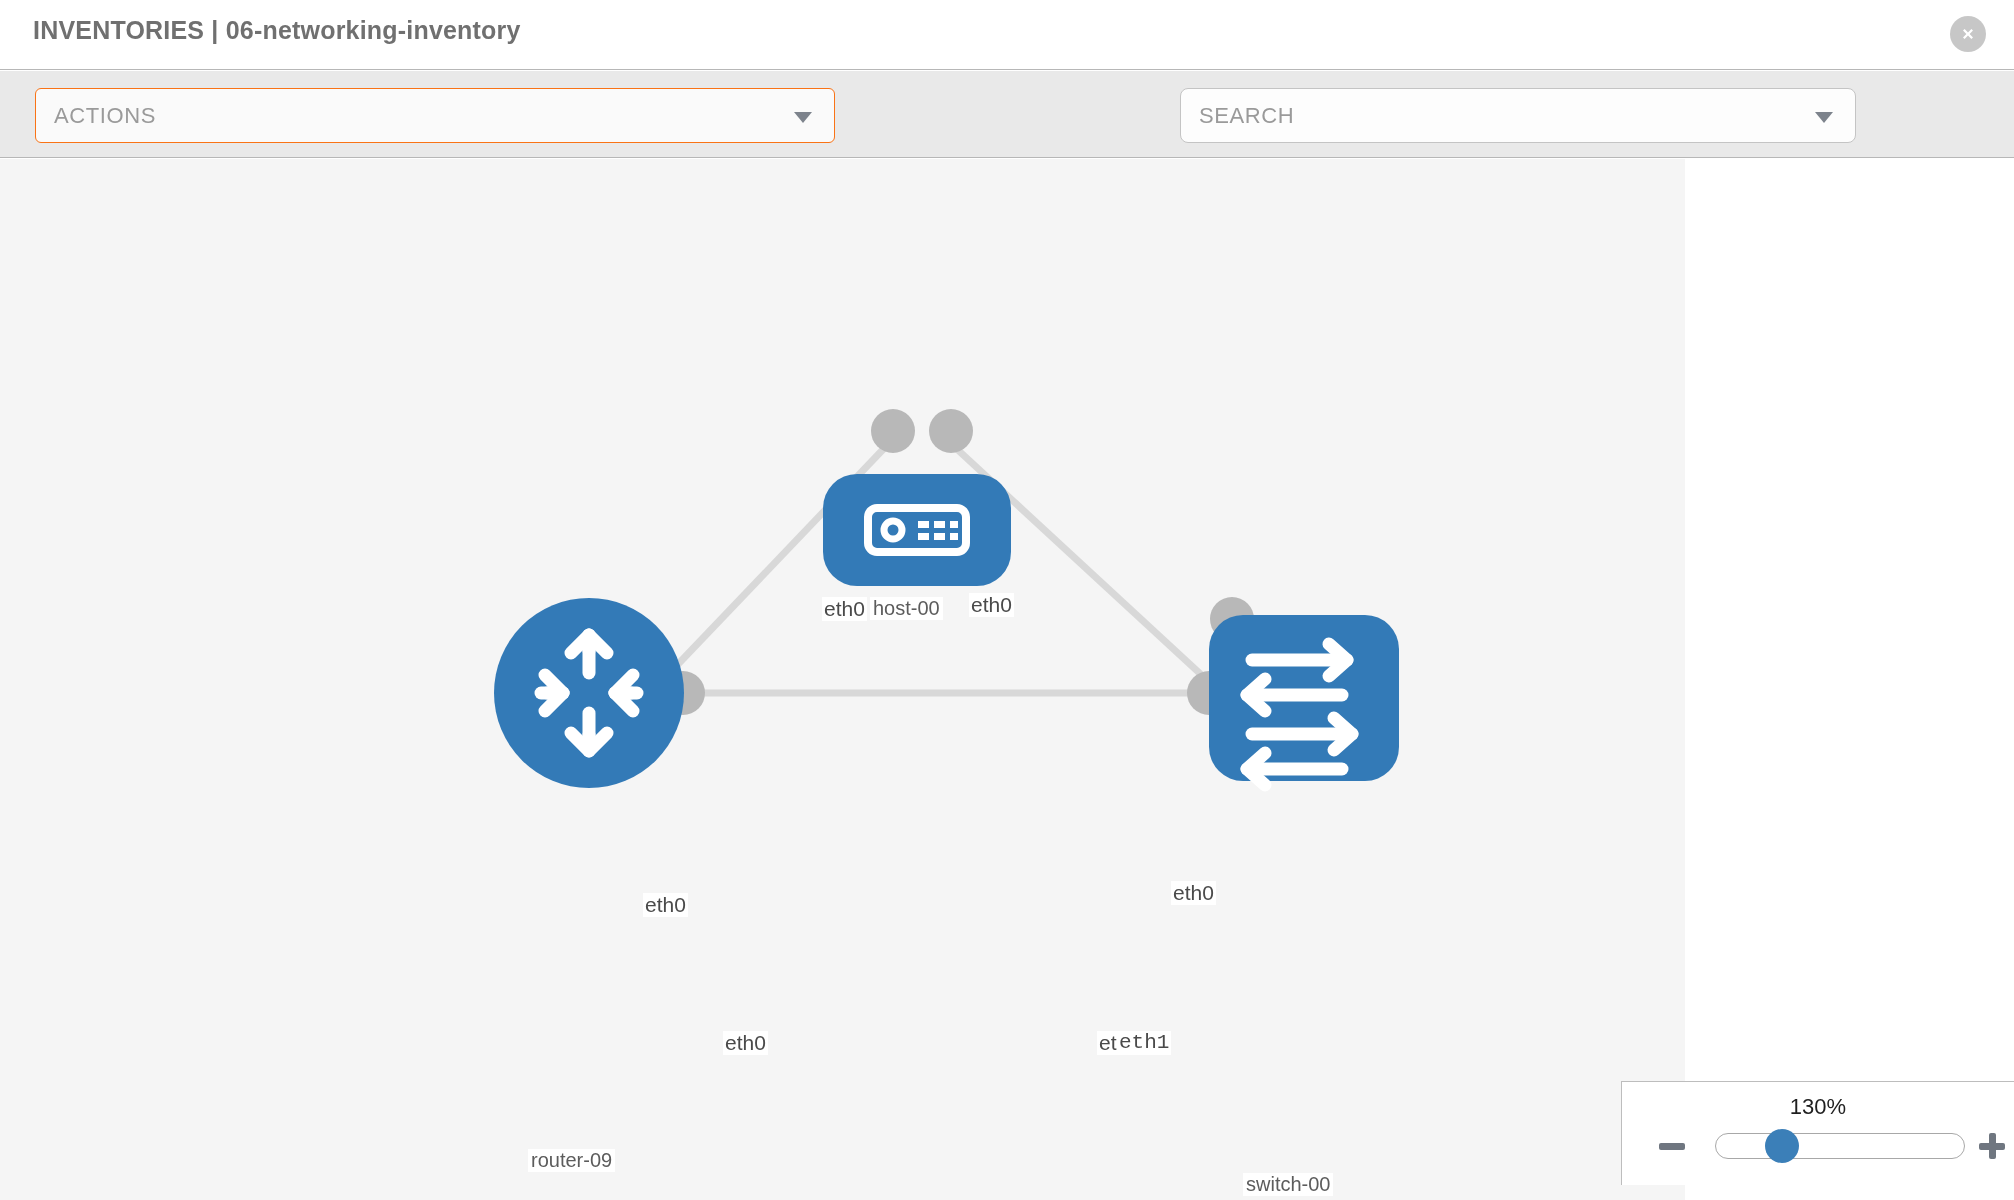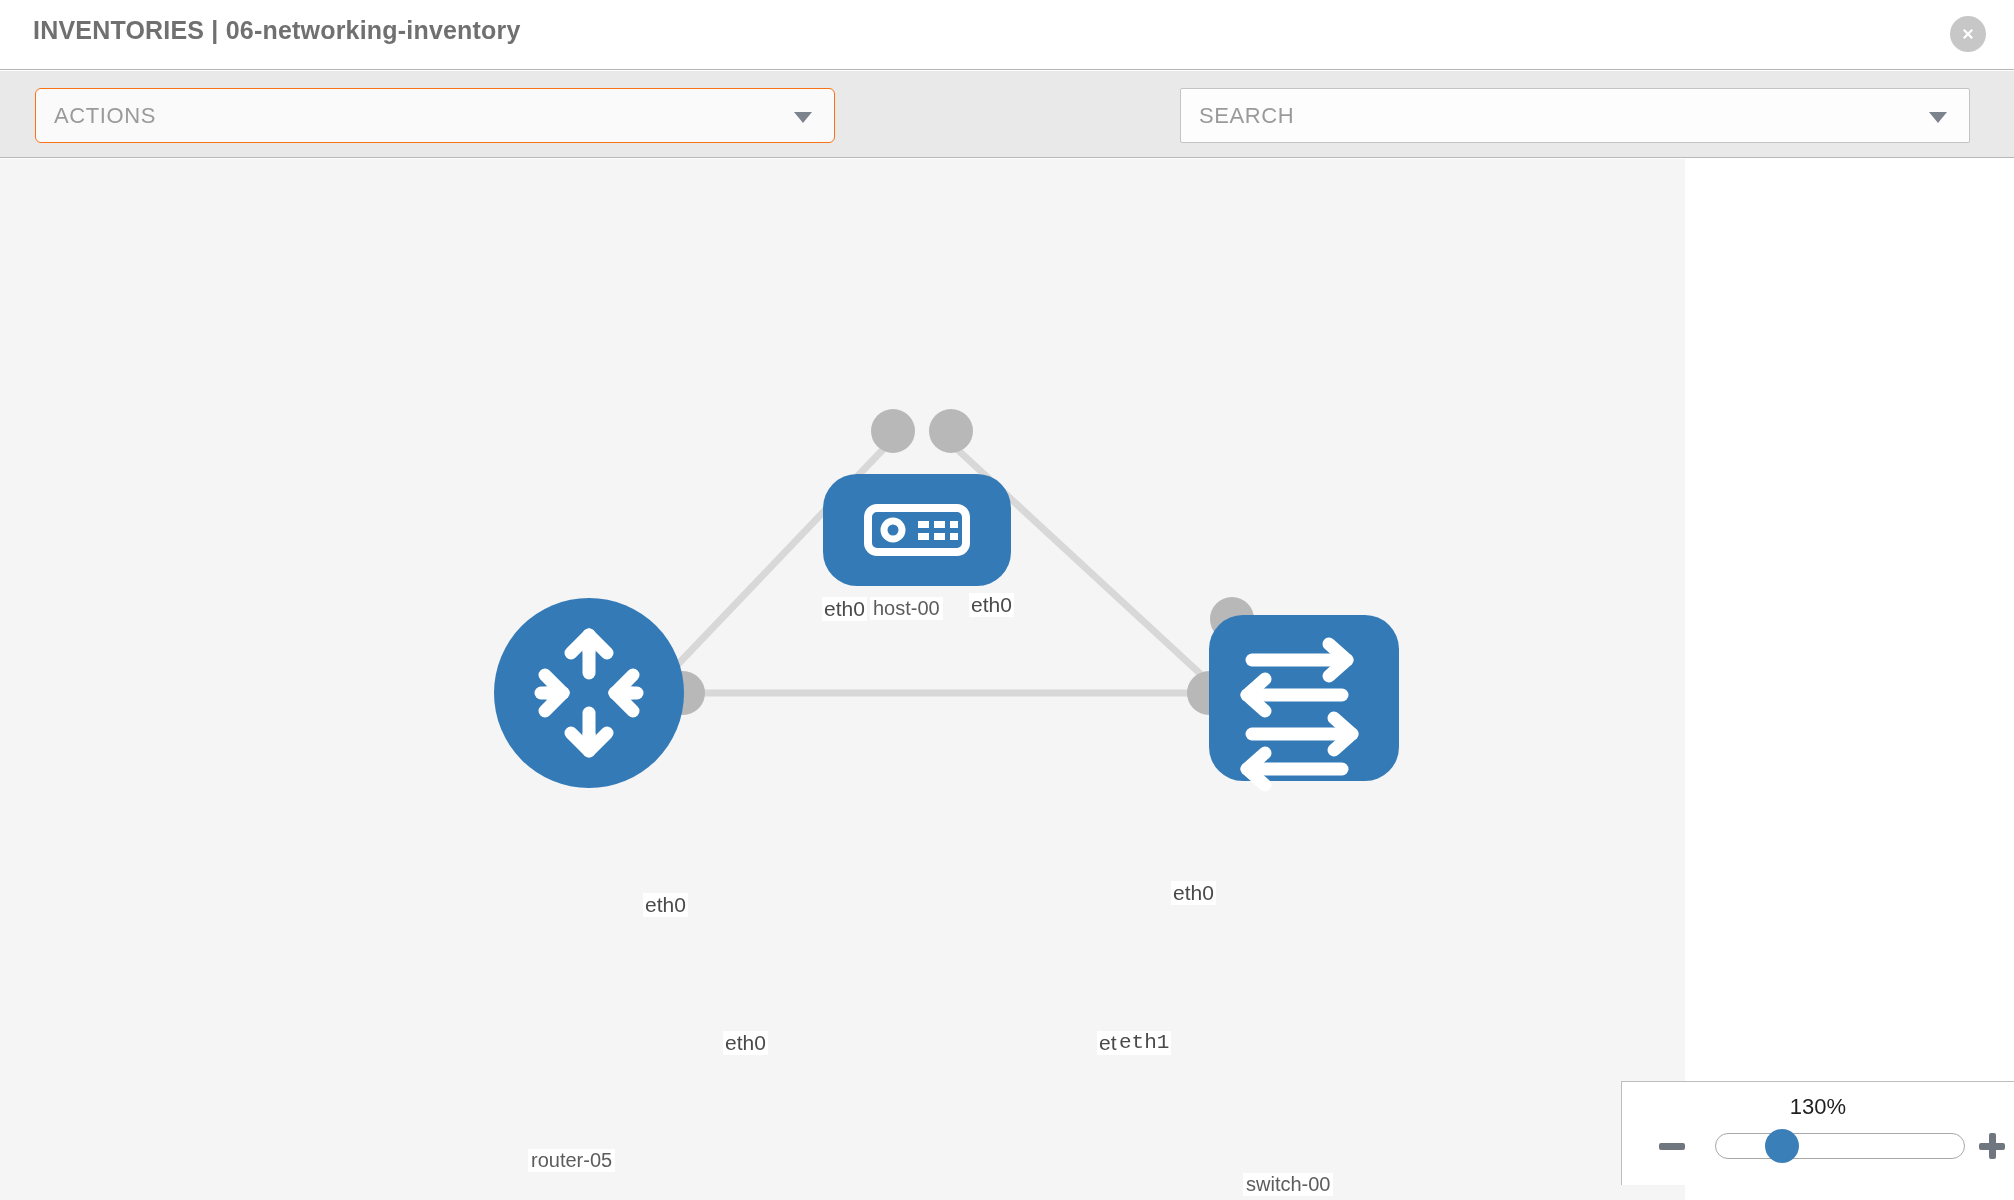--- a/index.html
+++ b/index.html
@@ -85,24 +85,24 @@
     top: 95px;
     width: 44px; height: 44px;
     cursor: pointer;
   }
   .wrench-icon { left: 1040px; }
   .key-icon { left: 1108px; }
 
   .search-box {
     position: absolute;
     left: 1180px; top: 17px;
-    width: 790px; height: 55px;
+    width: 676px; height: 55px;
     background: #fdfdfd;
     border: 1px solid #c4c4c4;
-    border-radius: 2px;
+    border-radius: 8px;
     cursor: text;
   }
   .search-label {
     position: absolute;
     left: 18px; top: 14px;
     font-size: 22px;
     color: #9a9a9a;
     letter-spacing: 0.6px;
   }
 
@@ -331,21 +331,21 @@
 
     <span class="edge-label" style="left:822px; top:438px;">eth0</span>
     <span class="edge-label" style="left:969px; top:434px;">eth0</span>
     <span class="edge-label" style="left:643px; top:734px;">eth0</span>
     <span class="edge-label" style="left:1171px; top:722px;">eth0</span>
     <span class="edge-label" style="left:723px; top:872px;">eth0</span>
     <span class="edge-label" style="left:1097px; top:872px;">eth</span>
     <span class="edge-label" style="left:1117px; top:872px;font-family:Liberation Mono, monospace;">eth1</span>
 
     <span class="node-label" style="left:870px; top:438px;">host-00</span>
-    <span class="node-label" style="left:528px; top:990px;">router-05</span>
+    <span class="node-label" style="left:528px; top:990px;">router-09</span>
     <span class="node-label" style="left:1243px; top:990px;margin-top:24px;">switch-00</span>
 
   </div>
 
   <div class="zoom-panel">
     <div class="zoom-value">130%</div>
     <div class="zoom-minus"></div>
     <div class="zoom-track"></div>
     <div class="zoom-thumb"></div>
     <div class="zoom-plus"></div>

